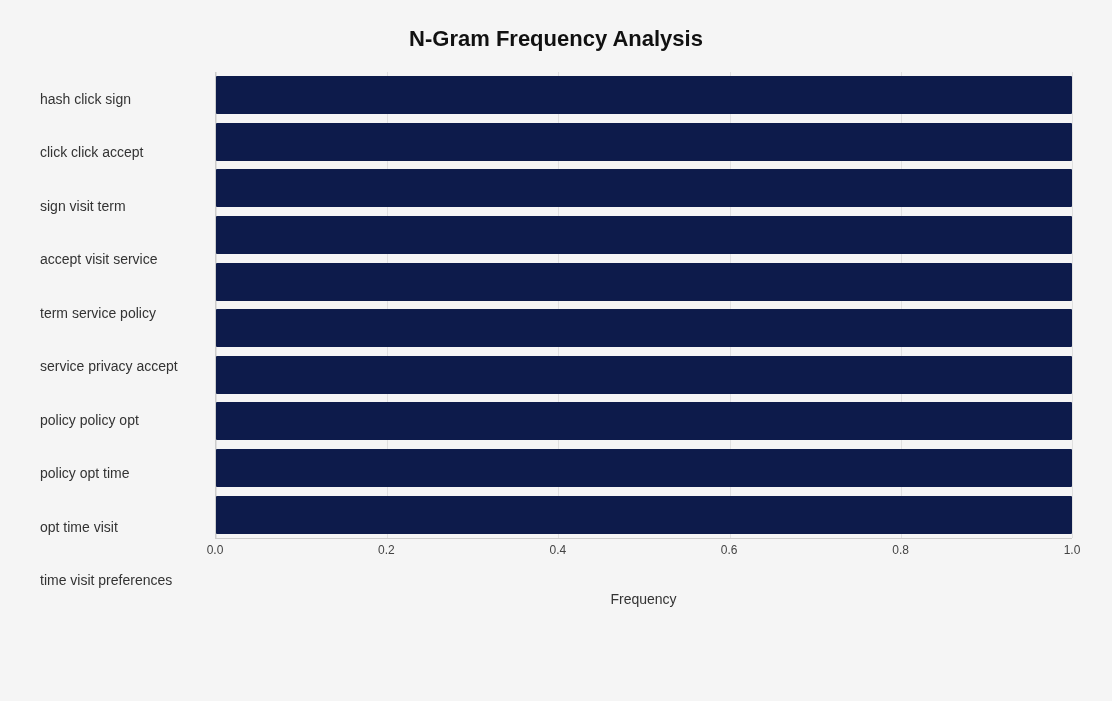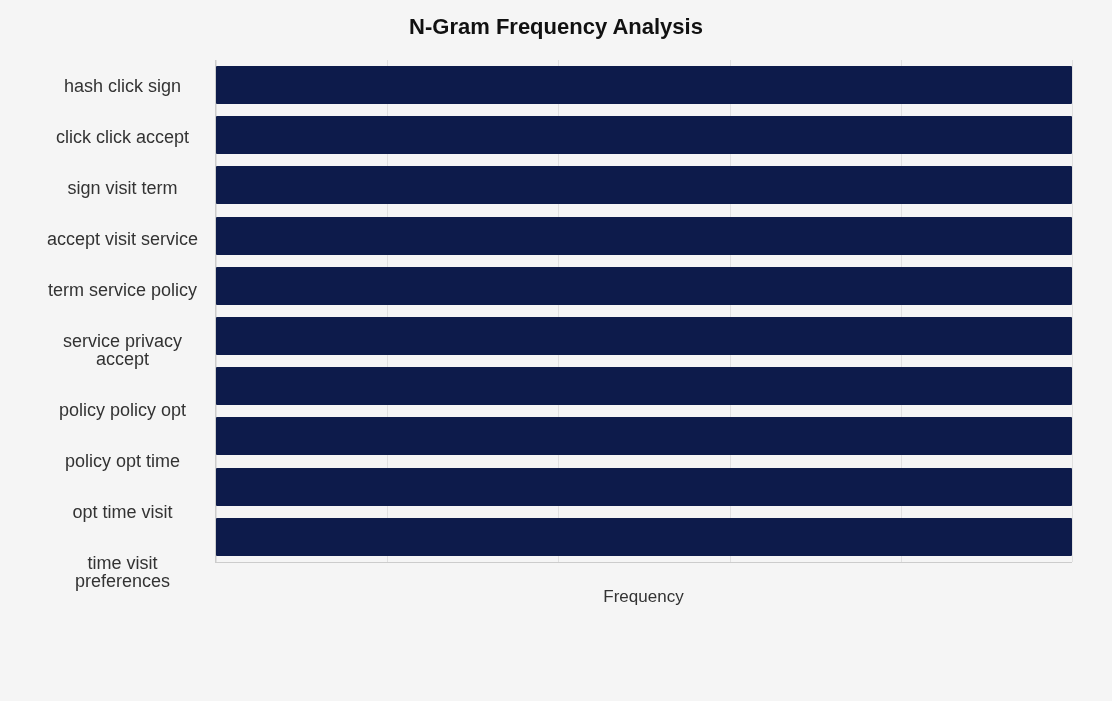--- a/index.html
+++ b/index.html
@@ -9,21 +9,21 @@
       width: 1112px;
       height: 701px;
       display: flex;
       align-items: center;
       justify-content: center;
     }
     .chart-container {
       background: #f5f5f5;
       width: 1112px;
       height: 701px;
-      padding: 4px 40px 60px 40px;
+      padding: 16px 40px 60px 40px;
       position: relative;
     }
     .chart-title {
       text-align: center;
       font-size: 22px;
       font-weight: bold;
       color: #111;
       margin-bottom: 20px;
       padding-top: 10px;
     }
@@ -34,22 +34,22 @@
     }
     .y-axis {
       display: flex;
       flex-direction: column;
       justify-content: space-around;
       width: 175px;
       padding-right: 10px;
       flex-shrink: 0;
     }
     .y-label {
-      text-align: center;
-      font-size: 18px;
+      text-align: left;
+      font-size: 14px;
       color: #333;
       line-height: 1;
     }
     .plot-area {
       flex: 1;
       display: flex;
       flex-direction: column;
       justify-content: space-around;
       position: relative;
       border-left: 1px solid #ccc;
@@ -82,21 +82,21 @@
       border-radius: 1px;
     }
     .x-tick {
       position: absolute;
       font-size: 12px;
       color: #444;
       transform: translateX(-50%);
     }
     .x-label {
       text-align: center;
-      font-size: 17px;
+      font-size: 14px;
       color: #333;
       margin-top: 24px;
       margin-left: 175px;
     }
   </style>
 </head>
 <body>
 
 <div class="chart-container">
   <div class="chart-title">N-Gram Frequency Analysis</div>
@@ -149,16 +149,24 @@
           <div class="bar-row">
             <div class="bar" style="width: 100%; background: rgb(13, 27, 75);"></div>
           </div>
           <div class="bar-row">
             <div class="bar" style="width: 100%; background: rgb(13, 27, 75);"></div>
           </div>
           <div class="bar-row">
             <div class="bar" style="width: 100%; background: rgb(13, 27, 75);"></div>
           </div>
         </div>
+      <div style="position:relative; height:24px; margin-top:4px;" id="x-ticks-container">
+          <div class="x-tick" style="left: 0%;">0.0</div>
+          <div class="x-tick" style="left: 20%;">0.2</div>
+          <div class="x-tick" style="left: 40%;">0.4</div>
+          <div class="x-tick" style="left: 60%;">0.6</div>
+          <div class="x-tick" style="left: 80%;">0.8</div>
+          <div class="x-tick" style="left: 100%;">1.0</div>
+        </div>
       <div class="x-label" style="margin-left:0;">Frequency</div>
     </div>
   </div>
 </div>
 
 </body></html>

